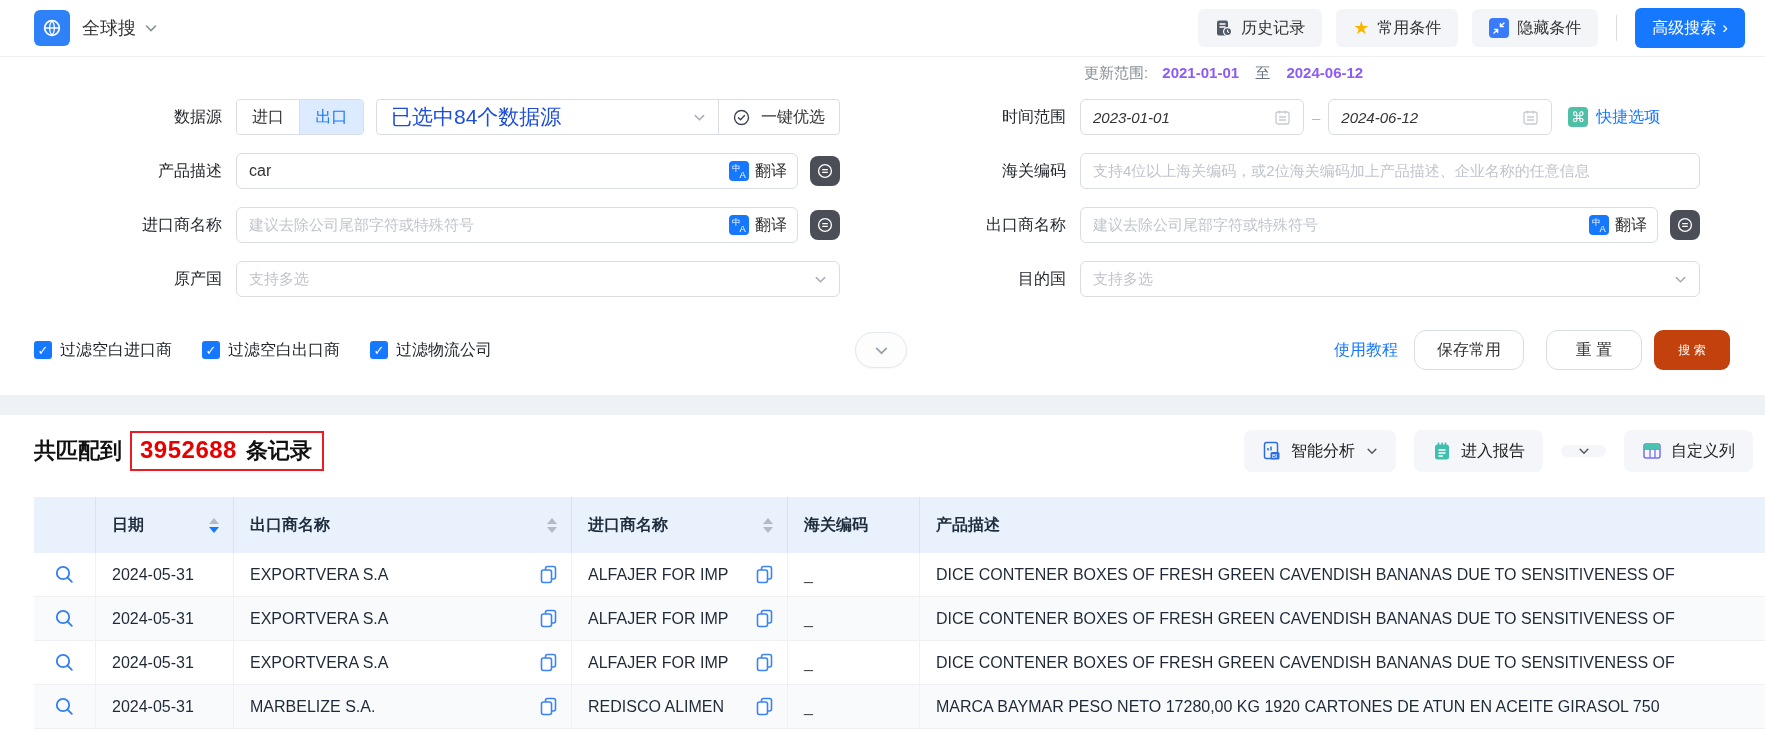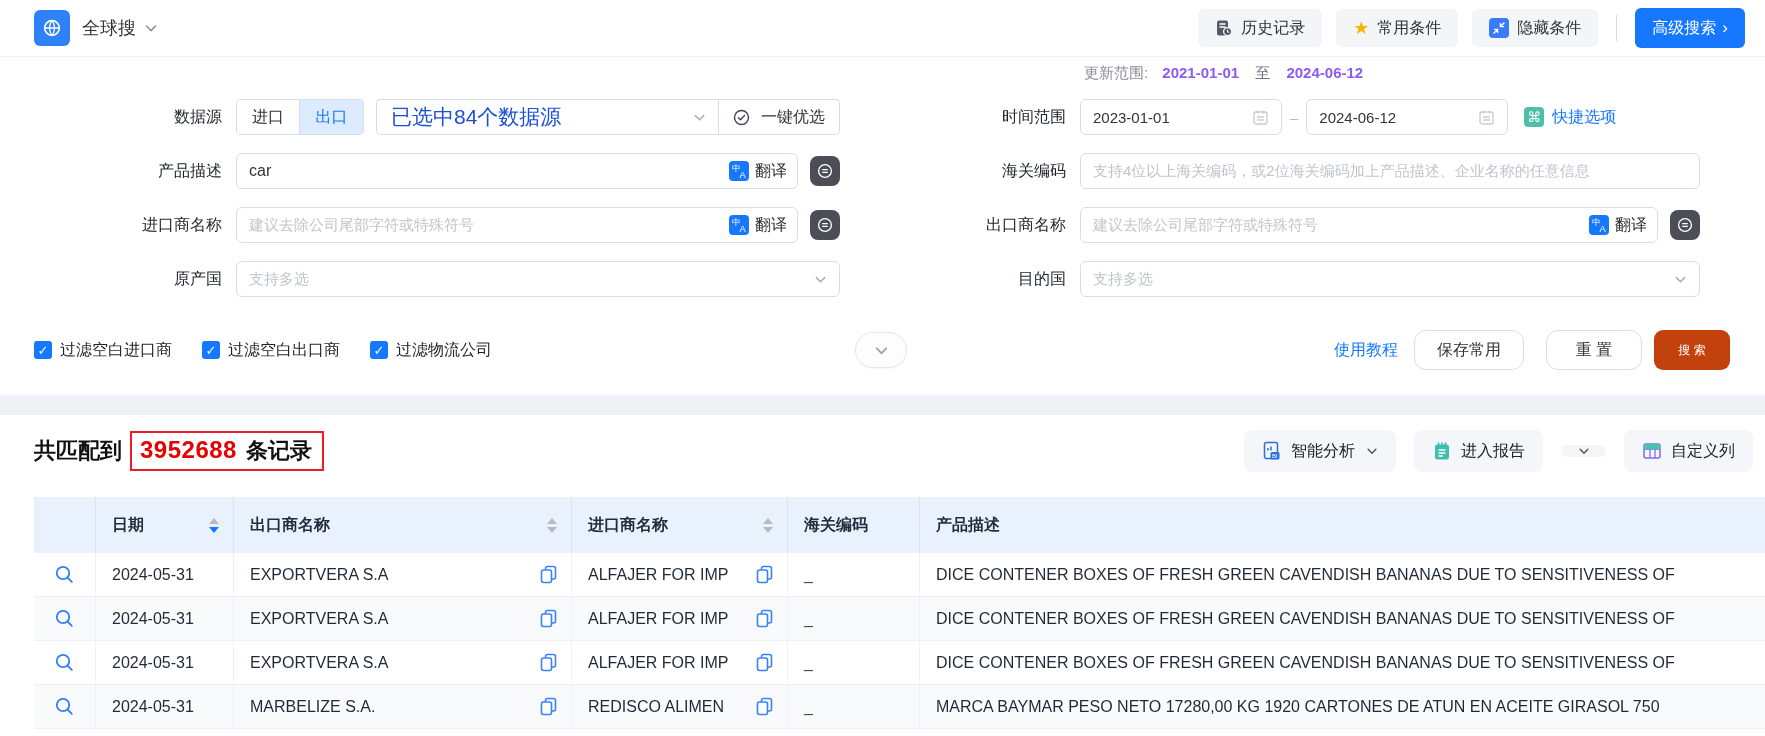--- a/index.html
+++ b/index.html
@@ -48,21 +48,21 @@
   .combo { display:flex; align-items:center; flex:1; height:36px; border:1px solid #d9dde4; border-radius:4px; margin-left:12px; }
   .combo-text { padding-left:14px; font-size:21px; color:#1d4ed8; }
   .combo .chev { margin-left:auto; margin-right:12px; color:#a8adb8; display:flex; }
   .combo-div { width:1px; height:36px; background:#d9dde4; }
   .optimize { display:flex; align-items:center; gap:11px; padding:0 14px; font-size:16px; color:#333; cursor:pointer; white-space:nowrap; }
 
   .suffix-translate { position:absolute; right:10px; top:0; height:100%; display:flex; align-items:center; gap:6px; cursor:pointer; }
   .suffix-translate .t-label { font-size:16px; color:#333; }
   .dark-toggle { width:30px; height:30px; border-radius:8px; background:#4b4e57; margin-left:12px; flex:none; display:flex; align-items:center; justify-content:center; cursor:pointer; }
 
-  .date-input { width:202px; flex:none; }
+  .date-input { width:224px; flex:none;font-style:italic; }
   .date-input .cal { margin-left:auto; display:flex; }
   .date-dash { color:#b6bbc4; margin:0 8px; font-size:15px; }
   .quick-opt { display:flex; align-items:center; gap:8px; margin-left:16px; cursor:pointer; }
   .quick-icon { width:20px; height:20px; border-radius:4px; background:#4fc0a7; color:#fff; font-size:14px; display:flex; align-items:center; justify-content:center; }
   .quick-label { font-size:16px; color:#1677ff; }
 
   .filters-row { position:relative; display:flex; align-items:center; margin-top:33px; height:40px; padding-left:34px; gap:30px; }
   .cb-item { display:flex; align-items:center; gap:8px; cursor:pointer; }
   .cb-box { width:18px; height:18px; border-radius:3px; background:#1677ff; color:#fff; font-size:13px; display:flex; align-items:center; justify-content:center; line-height:1; }
   .cb-label { font-size:16px; color:#1f2329; }

